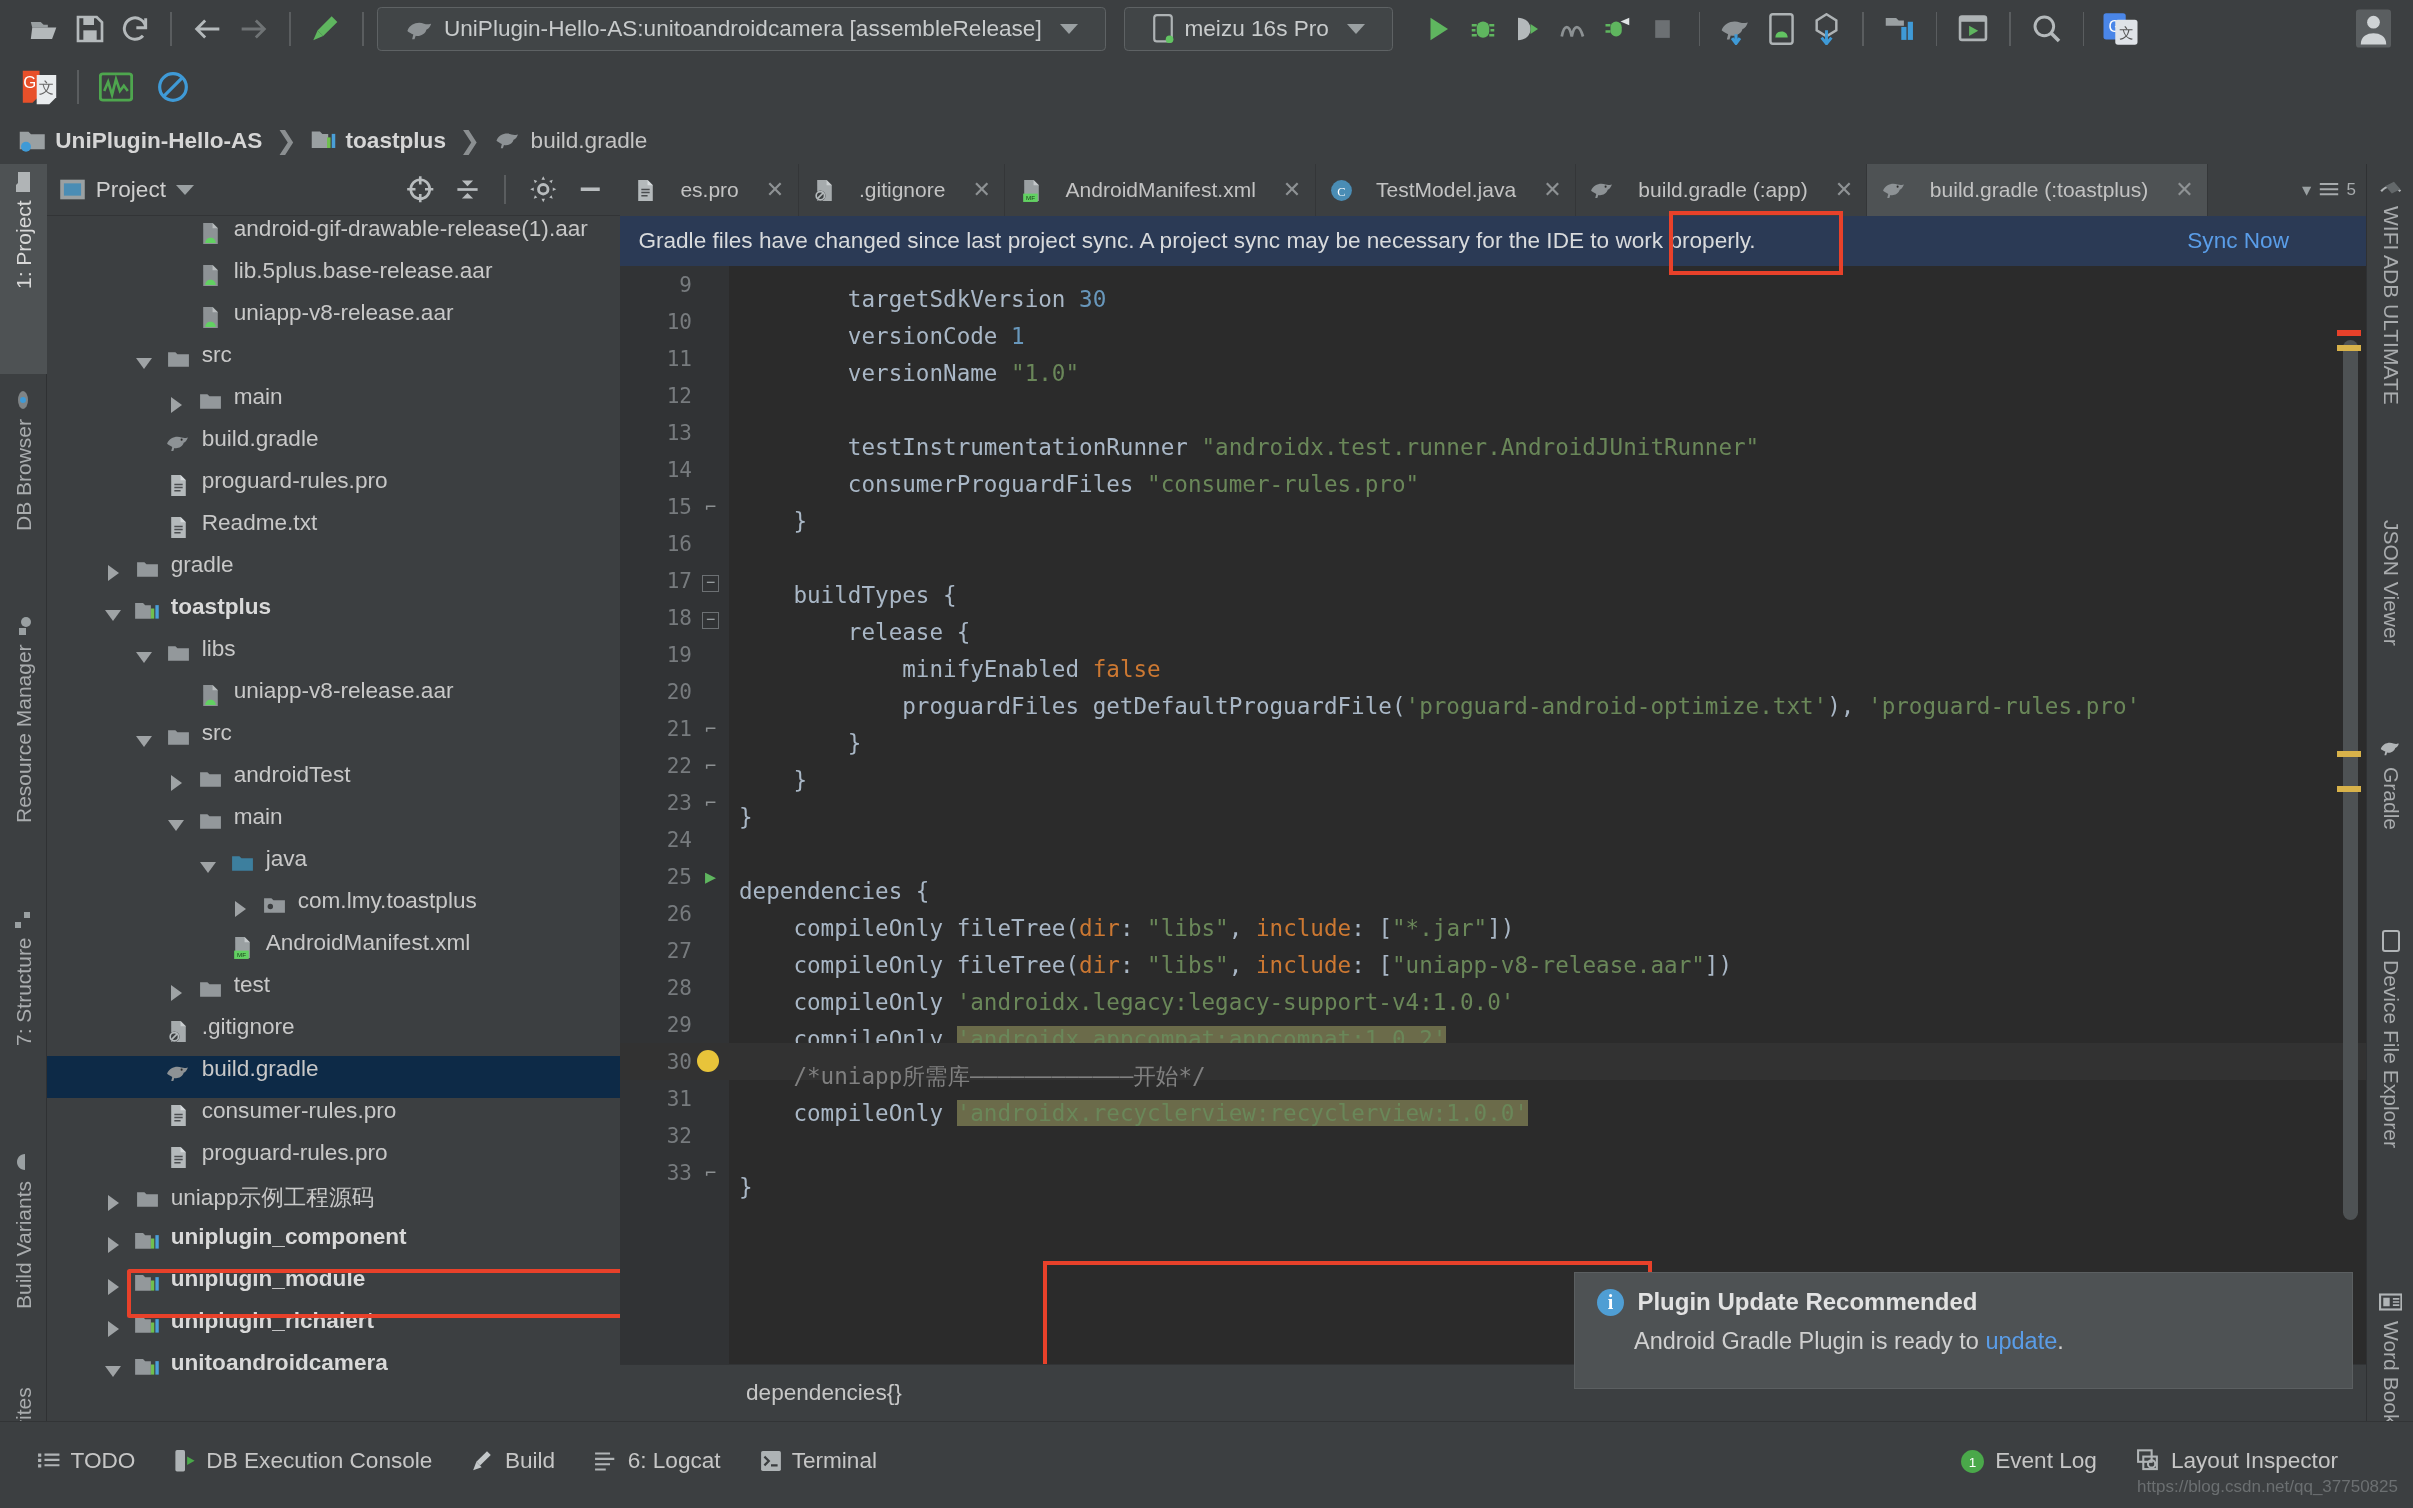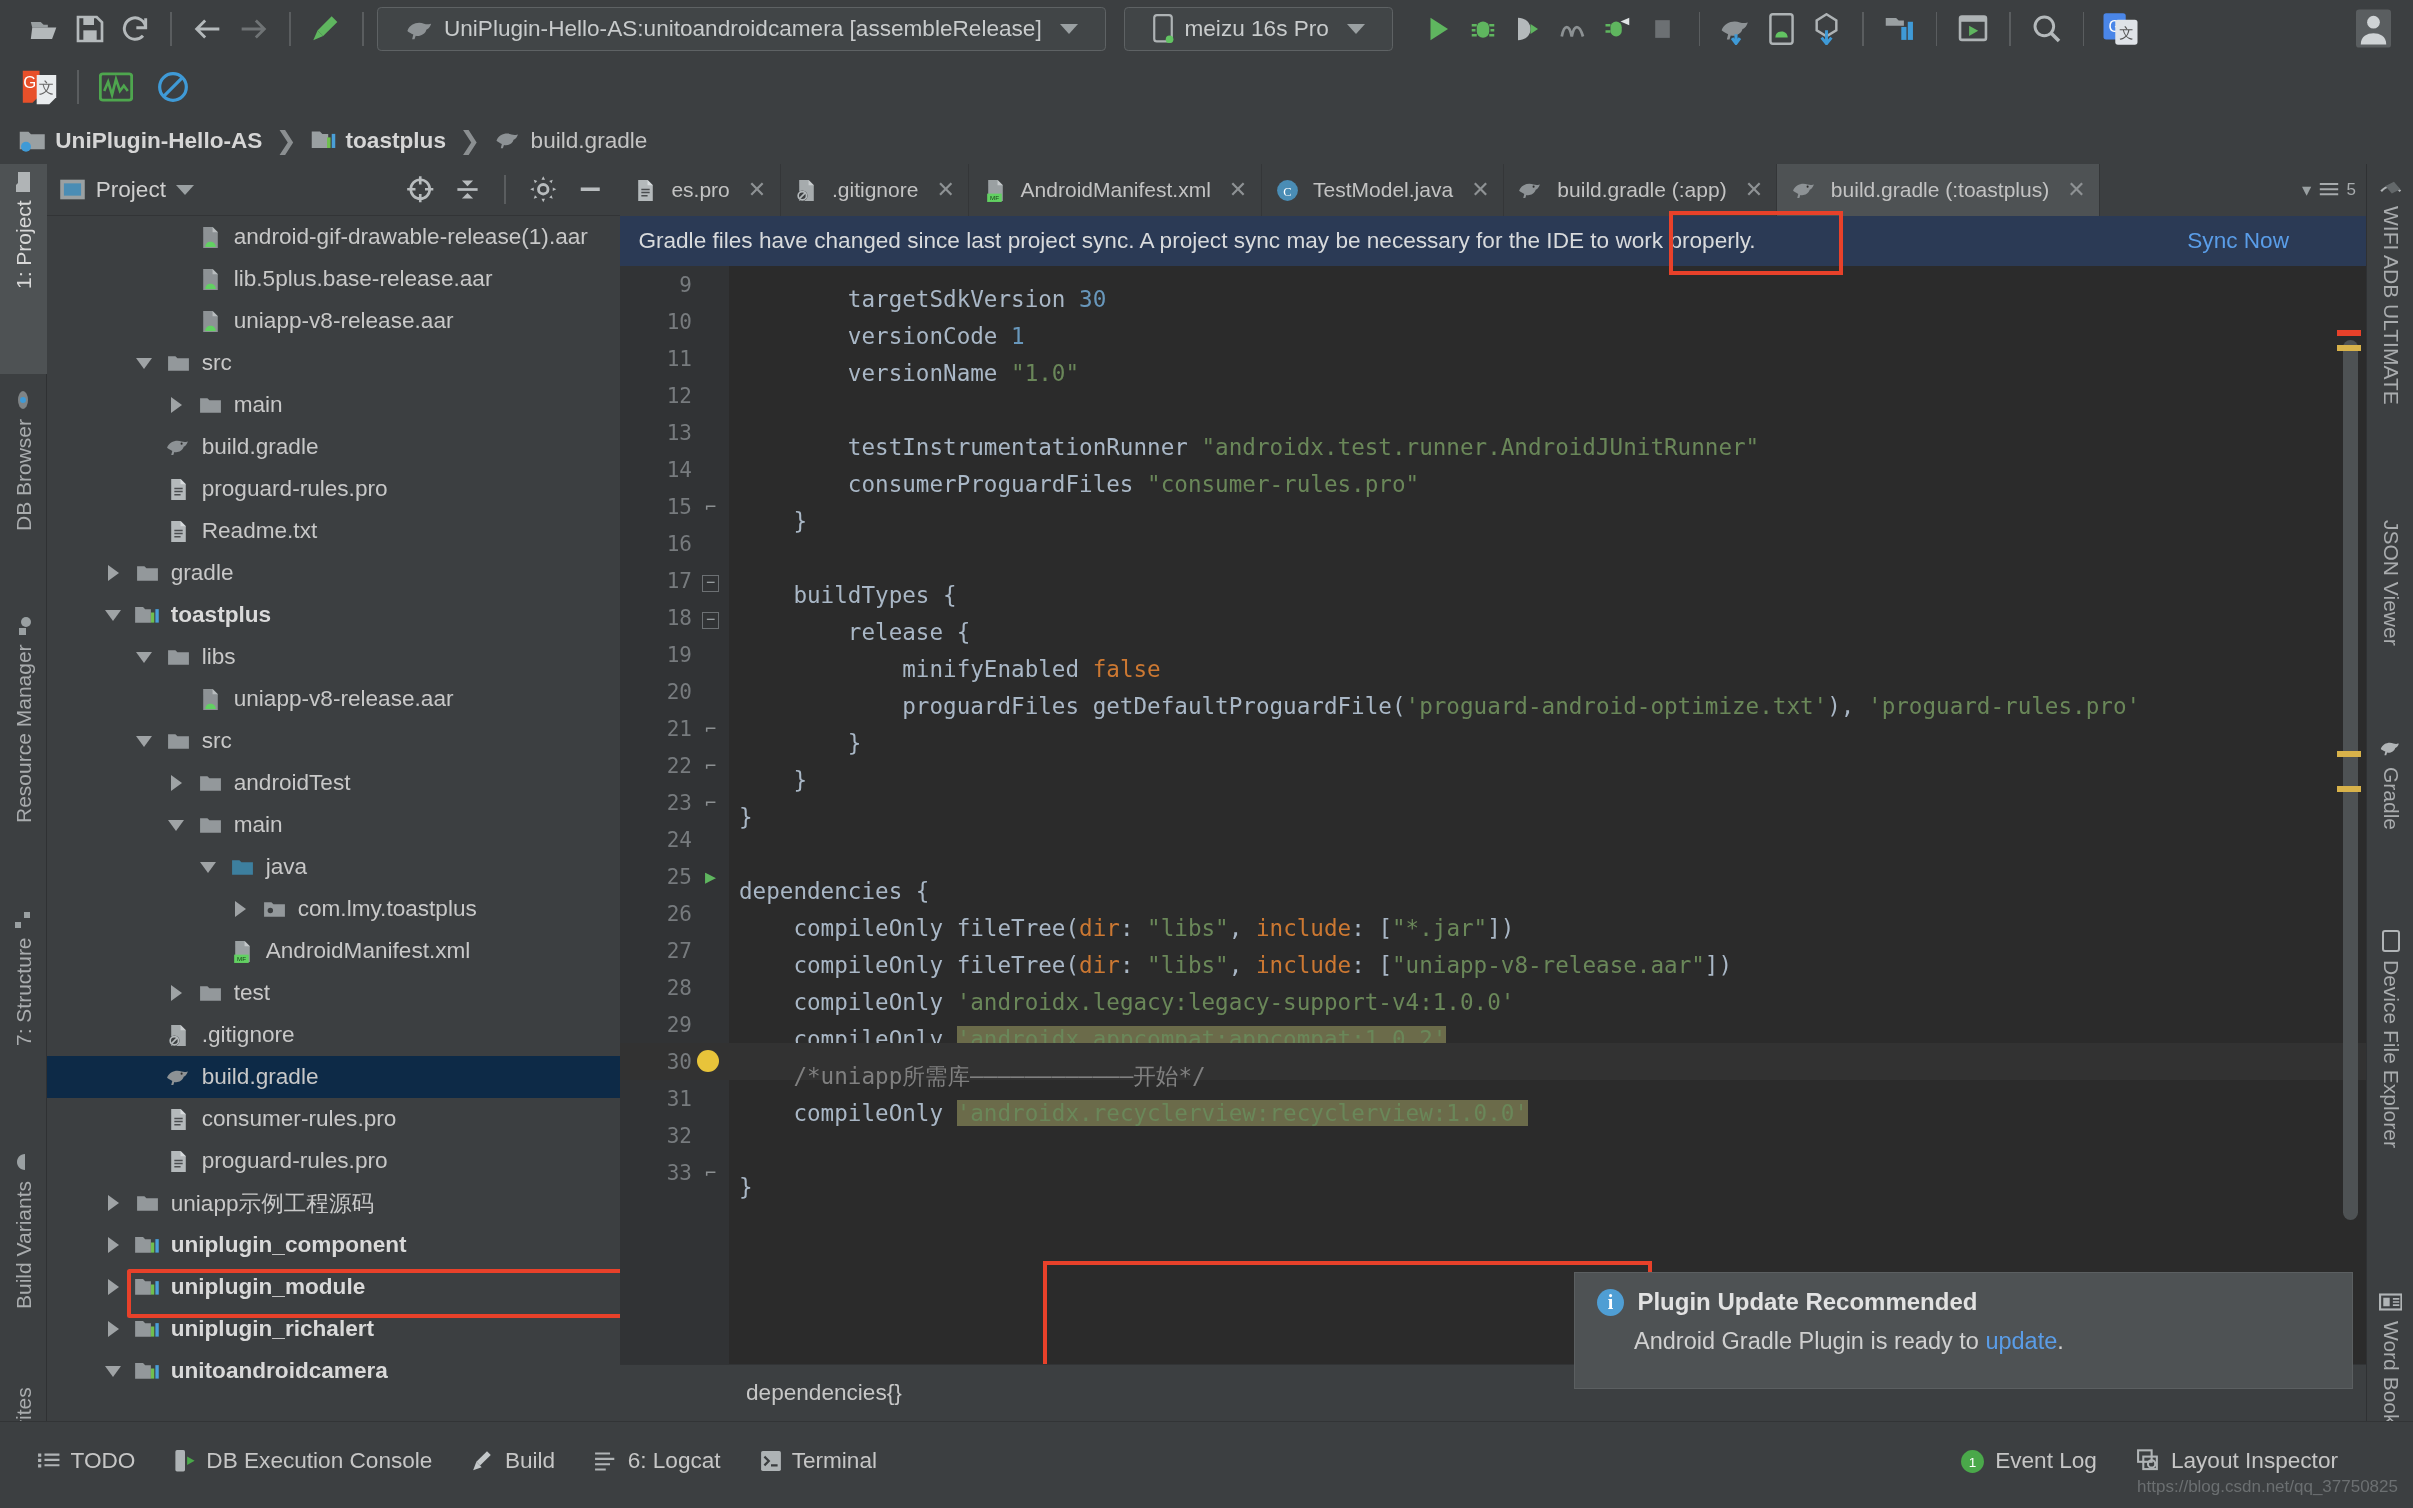--- a/index.html
+++ b/index.html
@@ -65,42 +65,42 @@
     position: absolute; left: 47px; top: 164px; width: 573px; height: 1257px;
     background: #3c3f41;
   }
   #projhdr { height: 52px; display: flex; align-items: center; padding: 0 11.7px;
     gap: 10px; border-bottom: 0.8px solid #323436; }
   #projhdr .title { font-size: 22.6px; color: #cfcfcf; }
   .hdr-spacer { flex: 1; }
   .hdr-ico { width: 37px; height: 37px; display:flex; align-items:center; justify-content:center;}
   #tree { position: absolute; top: 52px; left: 0; width: 573px; height: 1205px;
     overflow: hidden; }
-  .trow { height: 42px; display: flex; align-items: center; white-space: nowrap;
+  .trow { height: 42px; display: flex; white-space: nowrap;
     font-size: 22.6px; color: #c8c8c8; position: relative; }
   .trow.sel { background: #0d2a47; }
   .trow.bold { font-weight: bold; color: #d9d9d9; }
   .tw { width: 34px; height: 42px; flex: 0 0 auto; display:flex;align-items:center;justify-content:center;}
   .arrow-r { width:0;height:0;border-top:8.4px solid transparent;border-bottom:8.4px solid transparent;
     border-left:11.7px solid #9fa3a5; }
   .arrow-d { width:0;height:0;border-left:8.4px solid transparent;border-right:8.4px solid transparent;
     border-top:11.7px solid #9fa3a5; }
   .ticon { width: 34px; height: 34px; flex:0 0 auto; margin-right: 6.7px;
     display:flex;align-items:center;justify-content:center;}
   #hl-buildgradle {
     position: absolute; left: 80px; top: 1105px; width: 503px; height: 49px;
     border: 4.2px solid #e8412a; border-radius: 2.5px; pointer-events: none;
   }
 
   
   #editor { position: absolute; left: 620px; top: 164px; width: 1746px; height: 1257px;
     background: #2b2b2b; }
   #tabsrow { height: 52px; background: #3c3f41; display: flex; align-items: stretch;
     overflow: hidden; }
-  .etab { display: flex; align-items: center; gap: 13px; padding: 0 13.4px;
+  .etab { display: flex; align-items: center; gap: 22px; padding: 0 13.4px;
     font-size: 21px; color: #c3c3c3; flex: 0 0 auto; border-right: 0.8px solid #343638;}
   .etab.active { background: #4e5254; }
   .etab .x { color: #8e9294; font-size: 22px; margin-left: 5px; }
   .tabs-end { margin-left: auto; display:flex;align-items:center; gap:6.7px; padding: 0 10px; flex:0 0 auto;}
 
   #notifbar {
     position: absolute; left: 0; top: 52px; width: 1746px; height: 50px;
     background: #2b3a55; display: flex; align-items: center; padding-left: 18.4px;
     font-size: 22.6px; color: #d8dadc;
   }

